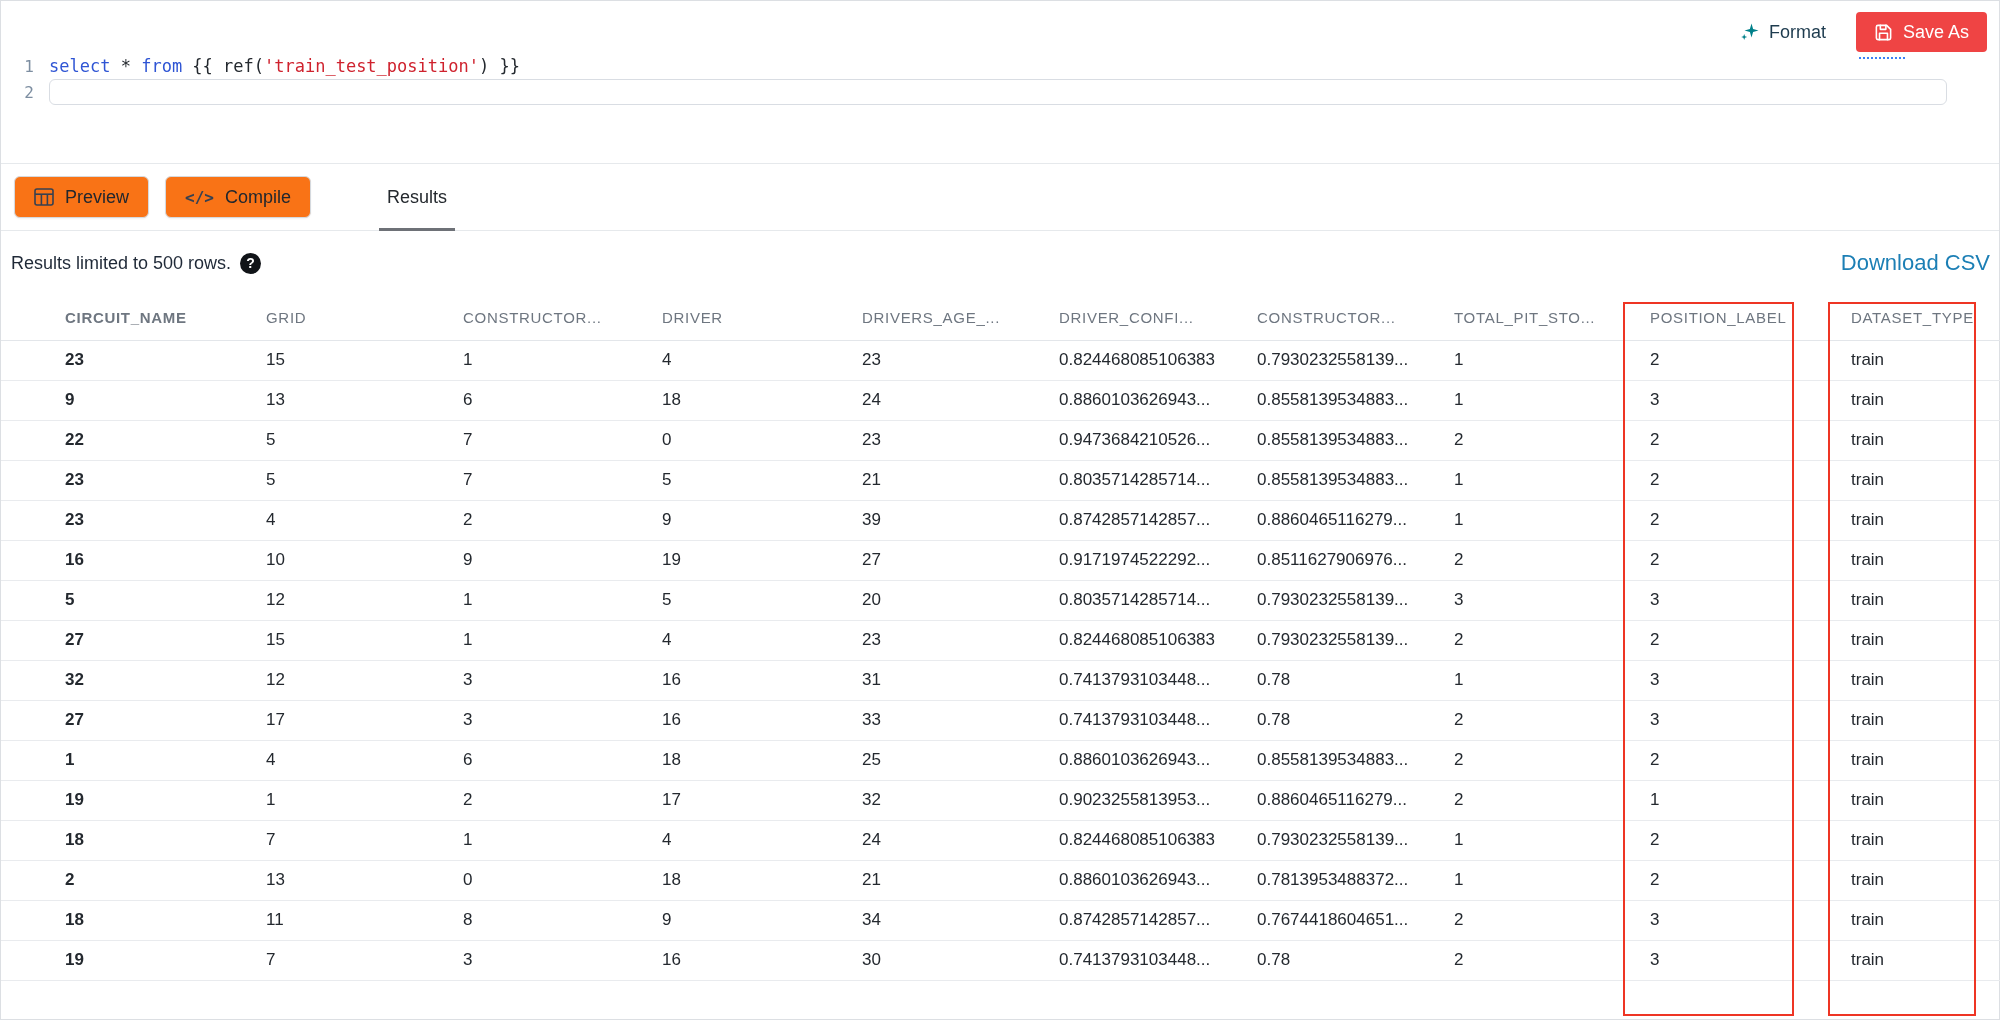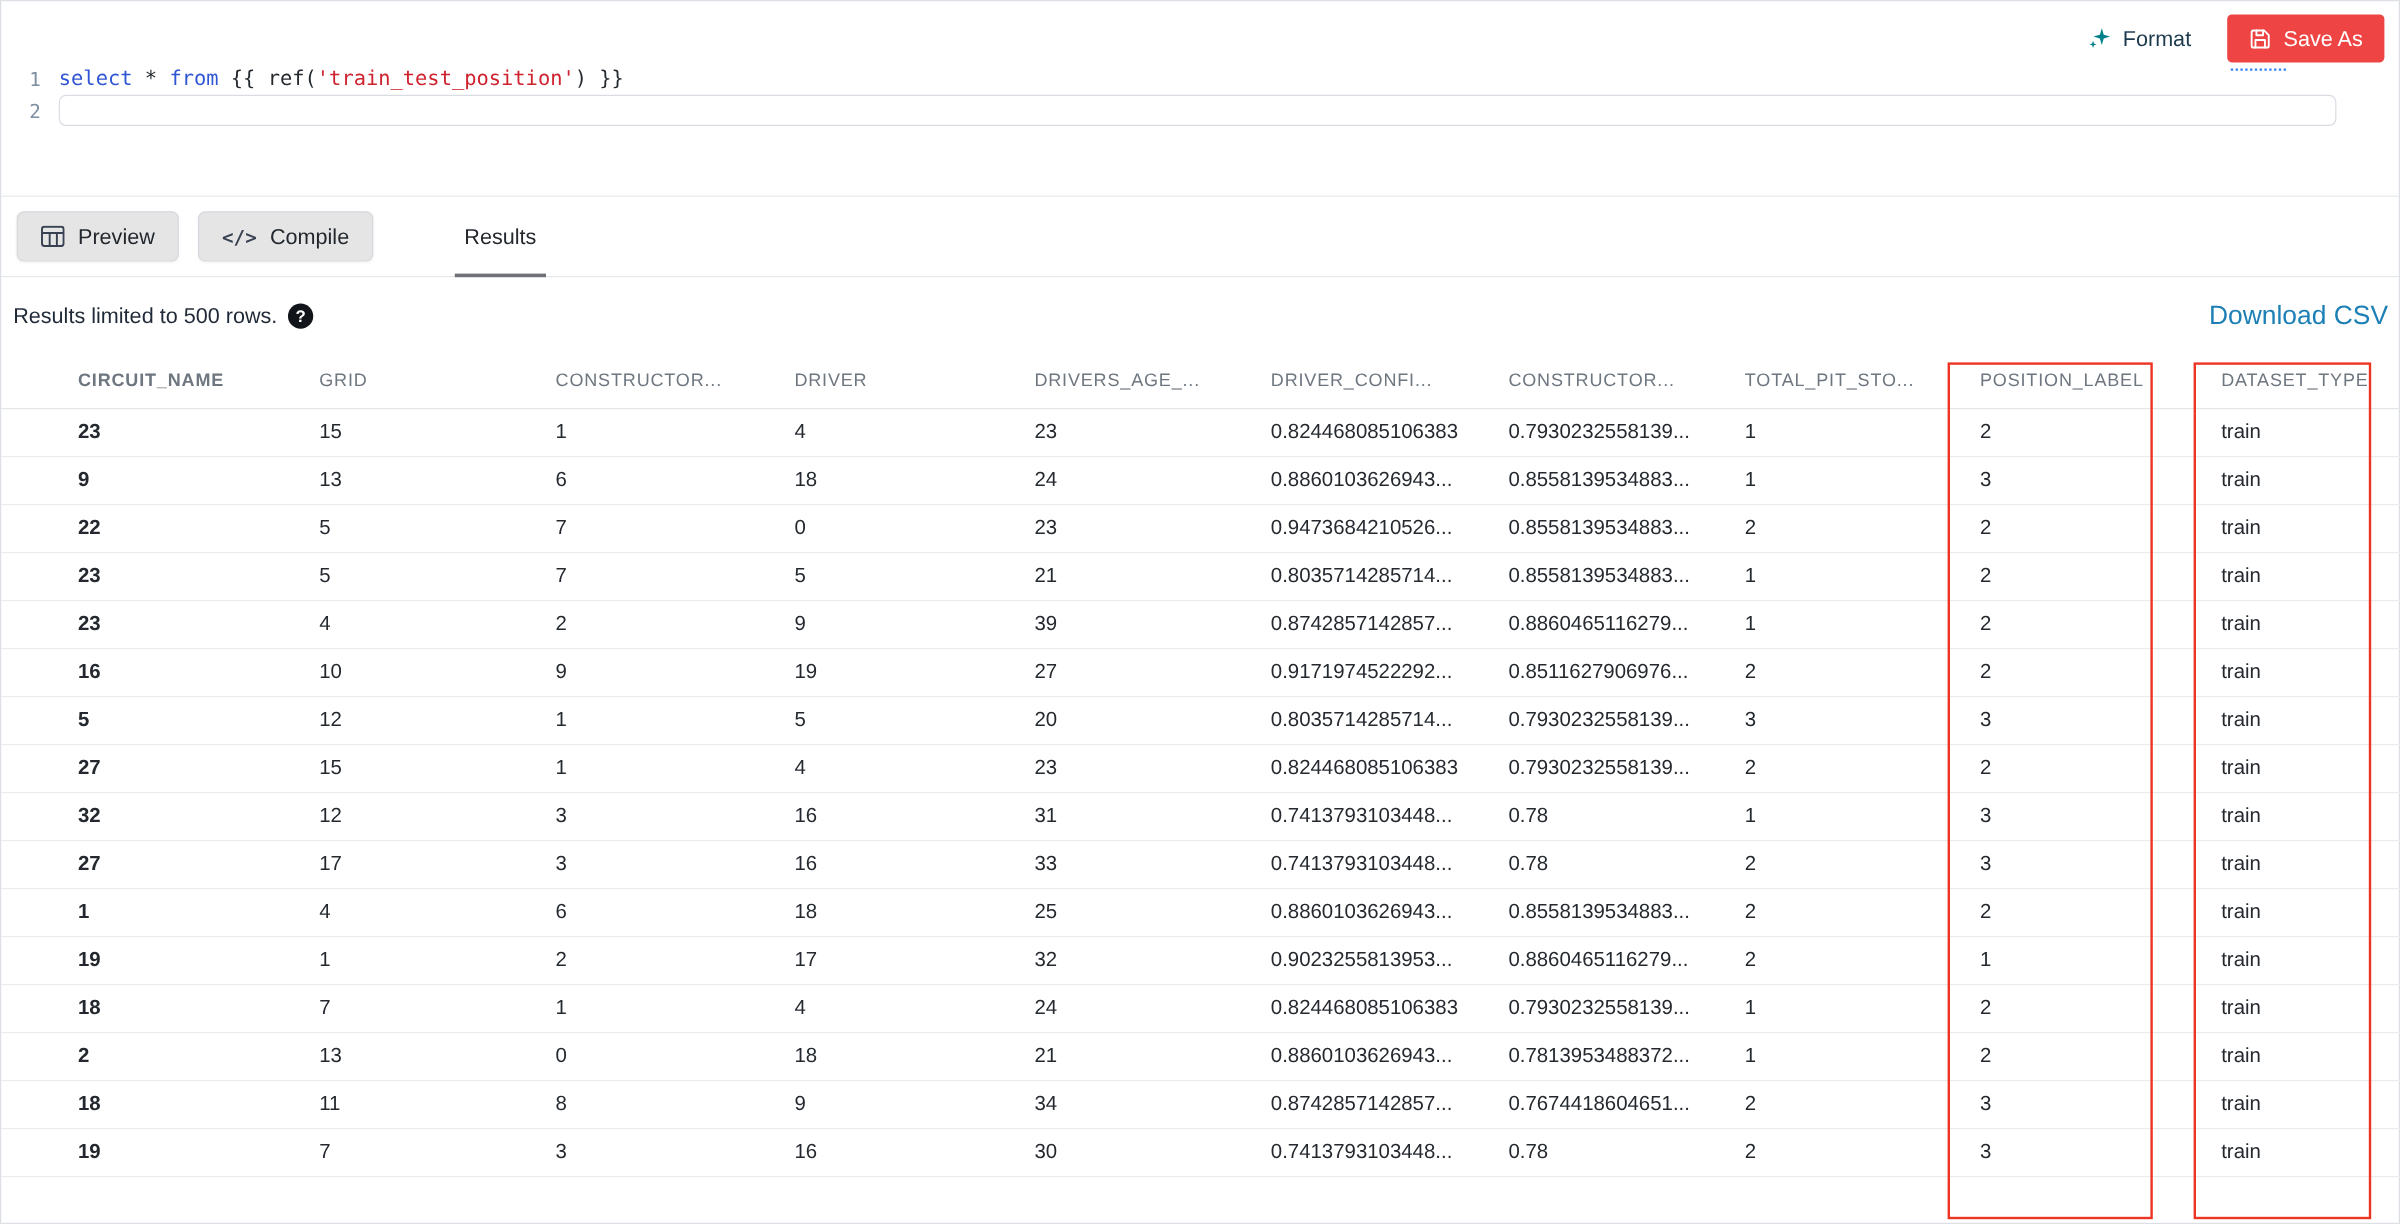--- a/index.html
+++ b/index.html
@@ -77,21 +77,21 @@
   
   .actions-row {
     height: 67px;
     display: flex; align-items: center;
     padding-left: 13px;
     border-bottom: 1px solid #e6e9ec;
   }
   .action-btn {
     display: flex; align-items: center; gap: 11px;
     height: 42px; padding: 0 19px;
-    background: #e5e5e5;
+    background: #f97316;
     border: 1px solid #d5d9de; border-radius: 6px;
     box-shadow: 0 1px 2px rgba(0,0,0,0.05);
     cursor: pointer;
     font-family: "Liberation Sans", sans-serif;
     font-size: 18px; color: #22272e;
   }
   .action-btn + .action-btn { margin-left: 16px; }
   .compile-glyph {
     font-family: "DejaVu Sans Mono", monospace;
     font-size: 16px; font-weight: bold; color: #374151;

